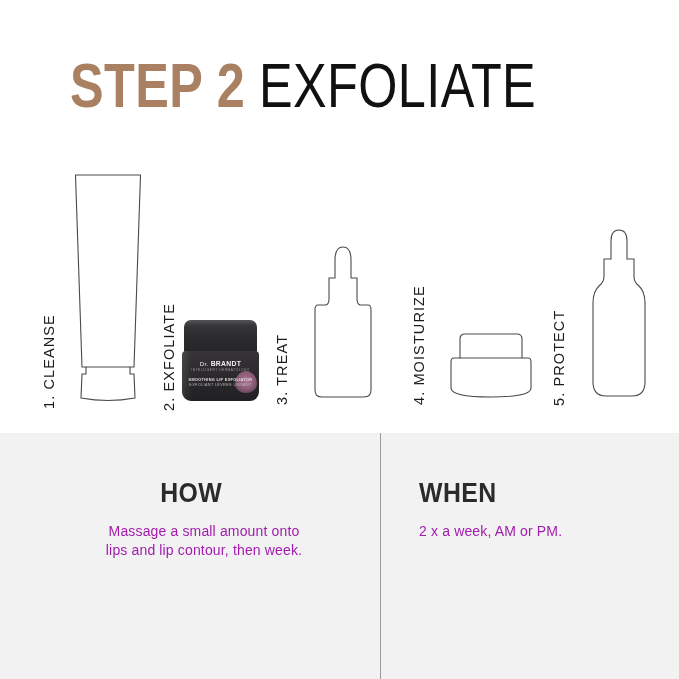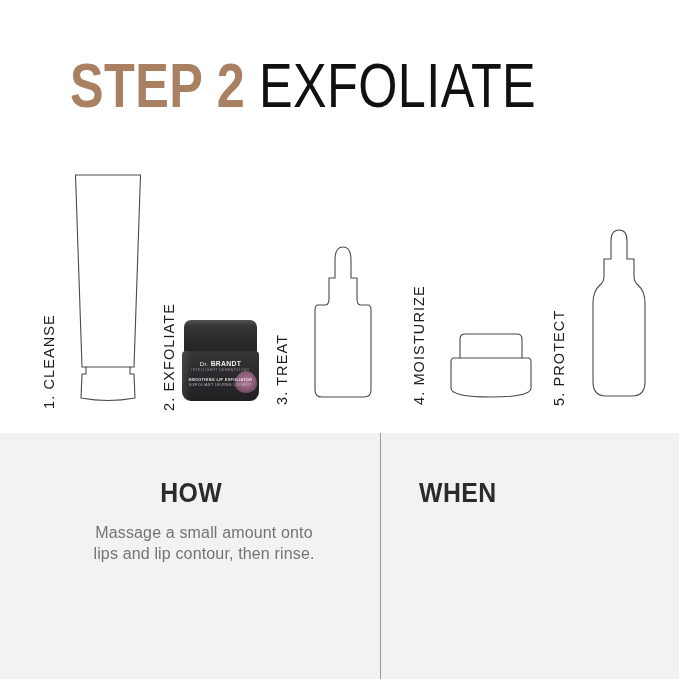--- a/index.html
+++ b/index.html
@@ -115,21 +115,21 @@
   .col { position:absolute; top:45px; }
   .col-how  { left:44px;  width:320px;text-align:center; }
   .col-when { left:419px; width:240px; }
   .col-head {
     font-size:27px; font-weight:700; color:#2b2b2b;
     letter-spacing:0.5px; margin:0 0 13px 0;
     transform:scaleX(0.92); transform-origin:left bottom;
     font-family:"Liberation Sans", sans-serif;
   }
   .col-body {
-    font-size:16px; line-height:1.33; color:#737373;
+    font-size:14px; line-height:1.33; color:#a21caf;
     letter-spacing:0.15px;
     font-family:"Liberation Sans", sans-serif;
   }
   .col-body div { white-space:nowrap; }
 </style>
 </head>
 <body>
 
 <div id="root">
 
@@ -188,22 +188,25 @@
     </div>
   </div>
 
   <div class="bottom">
     <div class="divider"></div>
 
     <div class="col col-how">
       <div class="col-head">HOW</div>
       <div class="col-body">
         <div>Massage a small amount onto</div>
-        <div>lips and lip contour, then rinse.</div>
+        <div>lips and lip contour, then week.</div>
       </div>
     </div>
 
     <div class="col col-when">
       <div class="col-head">WHEN</div>
+      <div class="col-body">
+        <div>2 x a week, AM or PM.</div>
+      </div>
     </div>
   </div>
 
 </div>
 
 </body></html>

